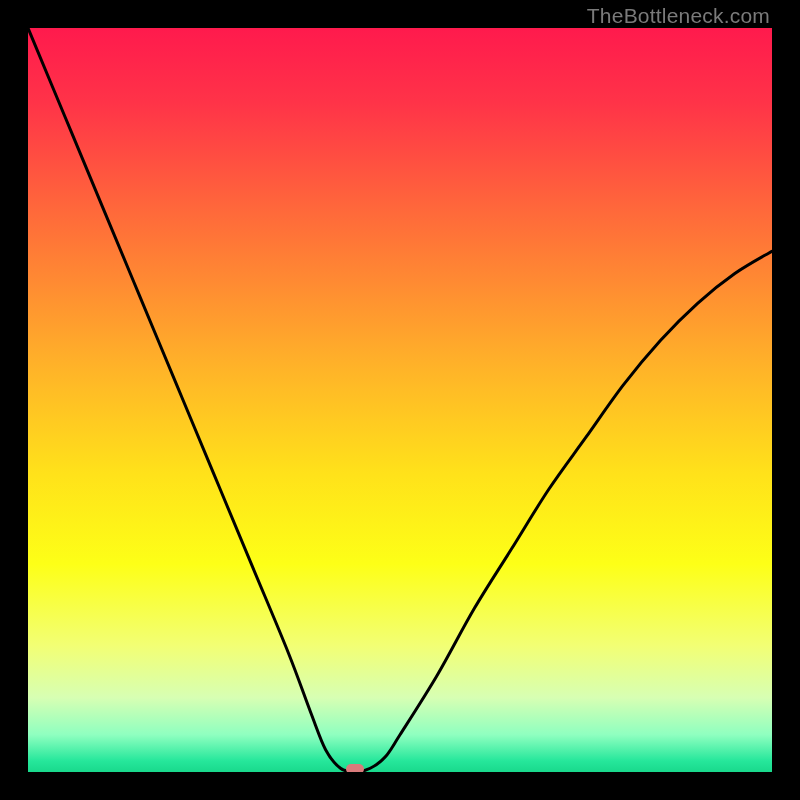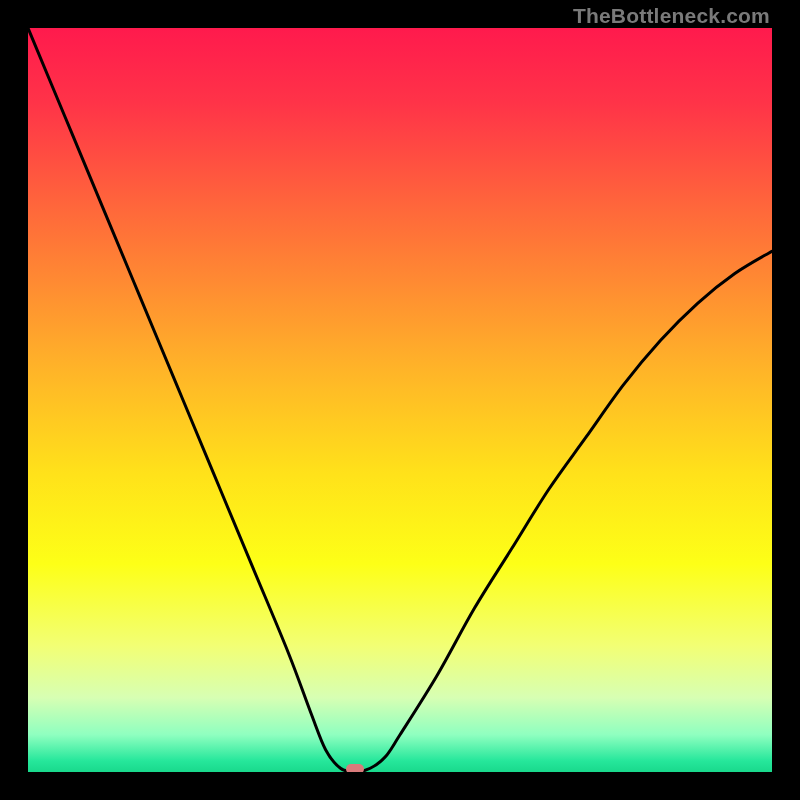--- a/index.html
+++ b/index.html
@@ -23,21 +23,21 @@
     top: 28px;
     width: 744px;
     height: 744px;
     overflow: hidden;
   }
   .watermark {
     position: absolute;
     top: 4px;
     right: 30px;
     font-size: 21px;
-    font-weight: 700;
+    font-weight: 400;
     color: #7a7a7a;
     letter-spacing: 0.2px;
   }
   .marker {
     position: absolute;
     width: 18px;
     height: 10px;
     border-radius: 5px;
     transform: translate(-50%, -50%);
   }

